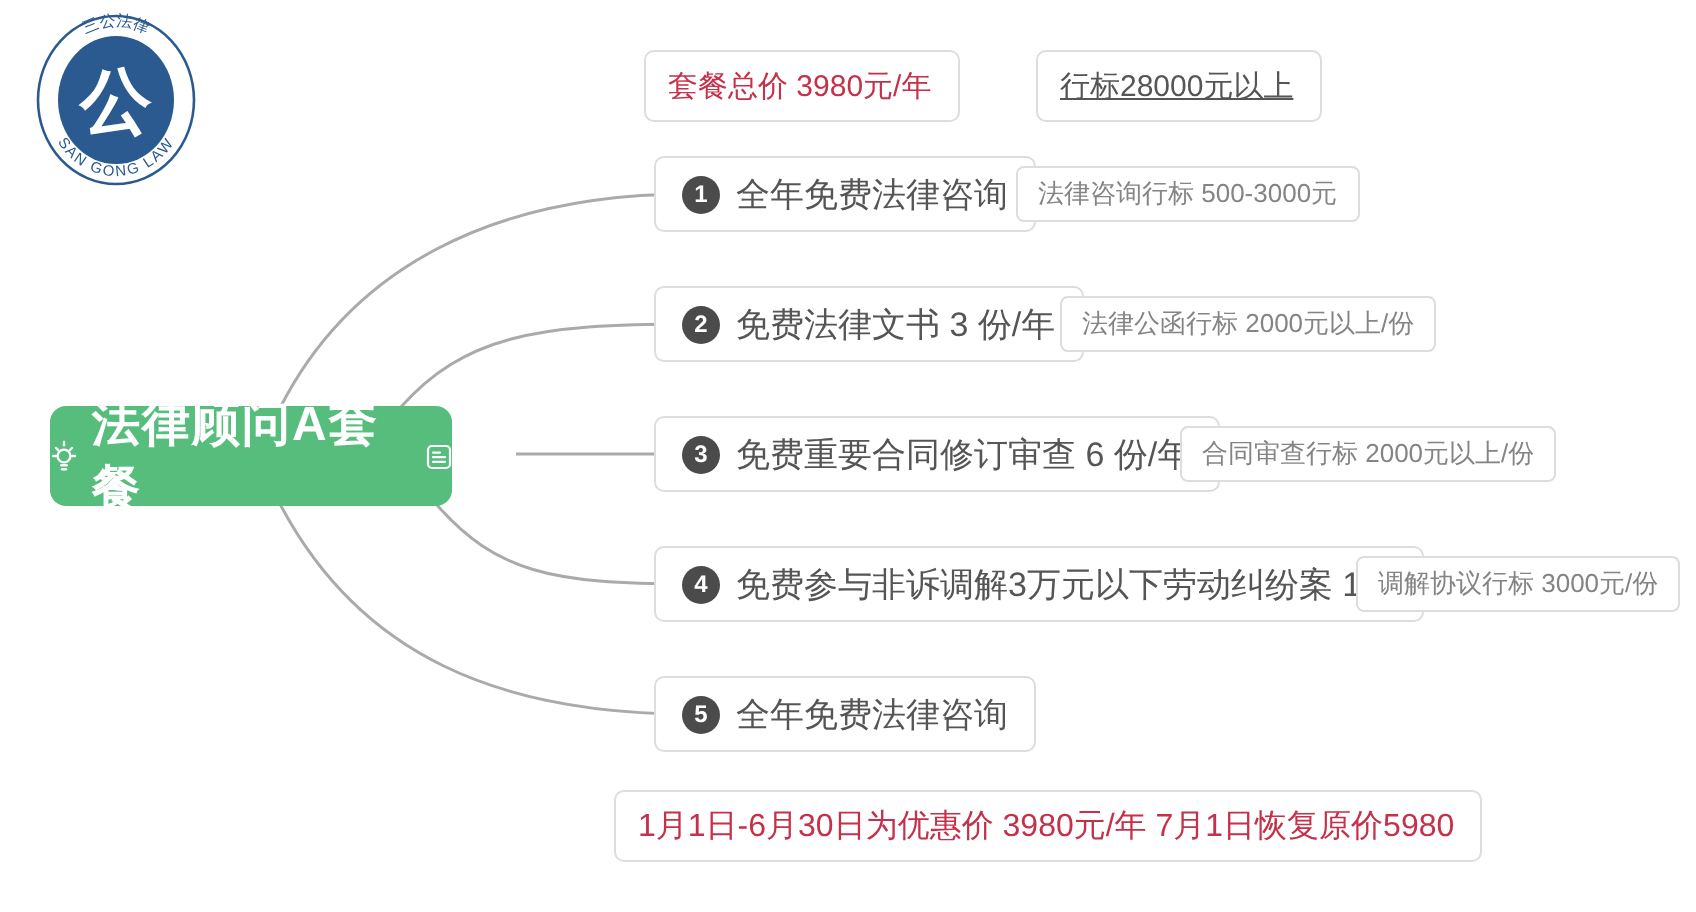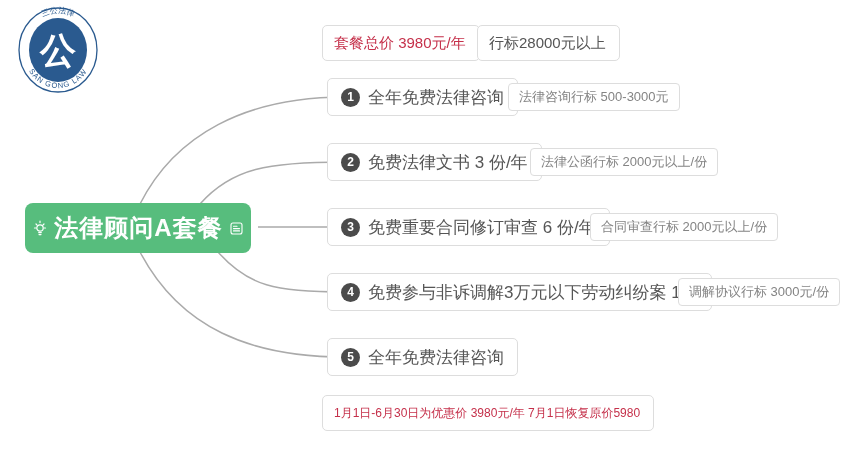--- a/index.html
+++ b/index.html
@@ -16,21 +16,21 @@
   .node-main{height:38px;font-size:17px;}
   .node-top{height:36px;font-size:15px;padding-left:11px;}
   .node-child{height:28px;font-size:13px;color:#848484;padding:12px 10px;border-radius:4px;}
   .red-text{color:#c5304a;}
   .badge{
     display:inline-flex;align-items:center;justify-content:center;flex:0 0 auto;
     width:19px;height:19px;border-radius:50%;background:#4b4b4b;color:#fff;
     font-size:12px;font-weight:bold;margin-right:8px;
   }
   #root-node{
-    position:absolute;z-index:1;left:25px;top:203px;width:226px;height:50px;
+    position:absolute;z-index:1;left:25px;top:203px;width:201px;height:50px;
     background:#57bd7d;border-radius:8px;display:flex;align-items:center;
     justify-content:center;gap:7px;color:#fff;
   }
   #root-node .root-label{font-size:24px;font-weight:bold;letter-spacing:1px;}
   #logo{position:absolute;left:16px;top:5px;z-index:1;}
   .icn{flex:0 0 auto;}
 </style>
 </head>
 <body>
 
@@ -84,21 +84,21 @@
         <line x1="3.5" y1="4.3" x2="7" y2="4.3"></line>
         <line x1="3.5" y1="6.6" x2="9.5" y2="6.6"></line>
         <line x1="3.5" y1="8.9" x2="9.5" y2="8.9"></line>
       </g>
     </svg>
   </div>
 
   <div class="node node-top red-text" style="left:322px;top:25px;">
     <span>套餐总价 3980元/年</span>
   </div>
-  <div class="node node-top" style="left:477px;top:25px;">
+  <div class="node node-top" style="left:518px;top:25px;text-decoration:underline;">
     <span>行标28000元以上</span>
   </div>
 
   <div class="node node-main" style="left:327px;top:78px;">
     <span class="badge">1</span>
     <span>全年免费法律咨询</span>
   </div>
   <div class="node node-child" style="left:508px;top:83px;">
     <span>法律咨询行标 500-3000元</span>
   </div>
@@ -125,17 +125,17 @@
   </div>
   <div class="node node-child" style="left:678px;top:278px;">
     <span>调解协议行标 3000元/份</span>
   </div>
 
   <div class="node node-main" style="left:327px;top:338px;">
     <span class="badge">5</span>
     <span>全年免费法律咨询</span>
   </div>
 
-  <div class="node node-top red-text" style="left:322px;top:395px;font-size:12px;text-align:right;">
+  <div class="node node-top red-text" style="left:307px;top:395px;font-size:16px;text-align:right;">
     <span>1月1日-6月30日为优惠价 3980元/年 7月1日恢复原价5980</span>
   </div>
 
 </div>
 
 </body></html>

